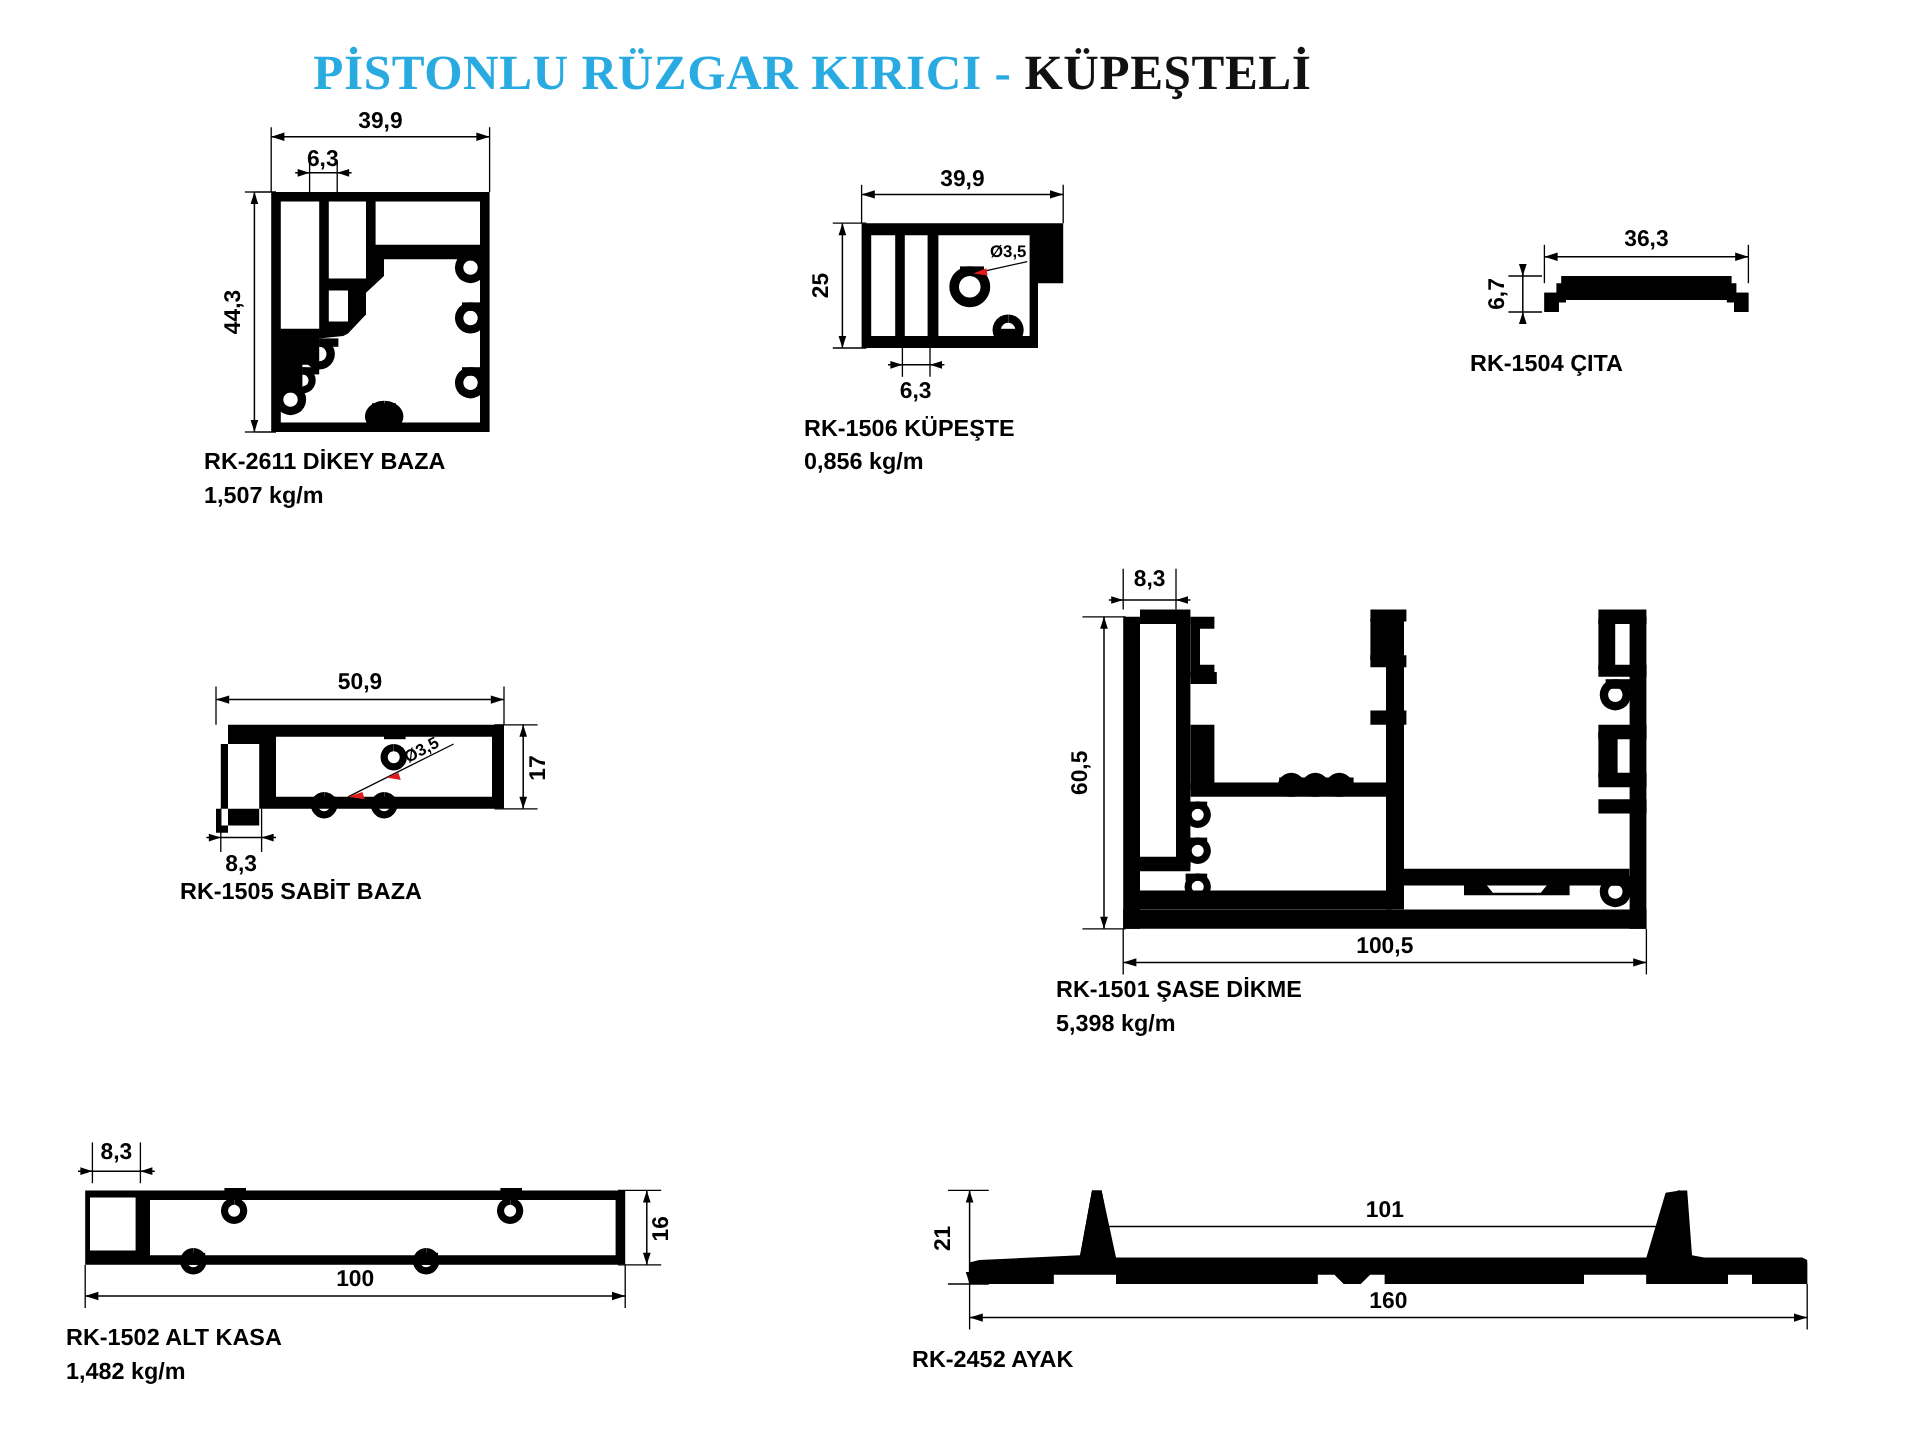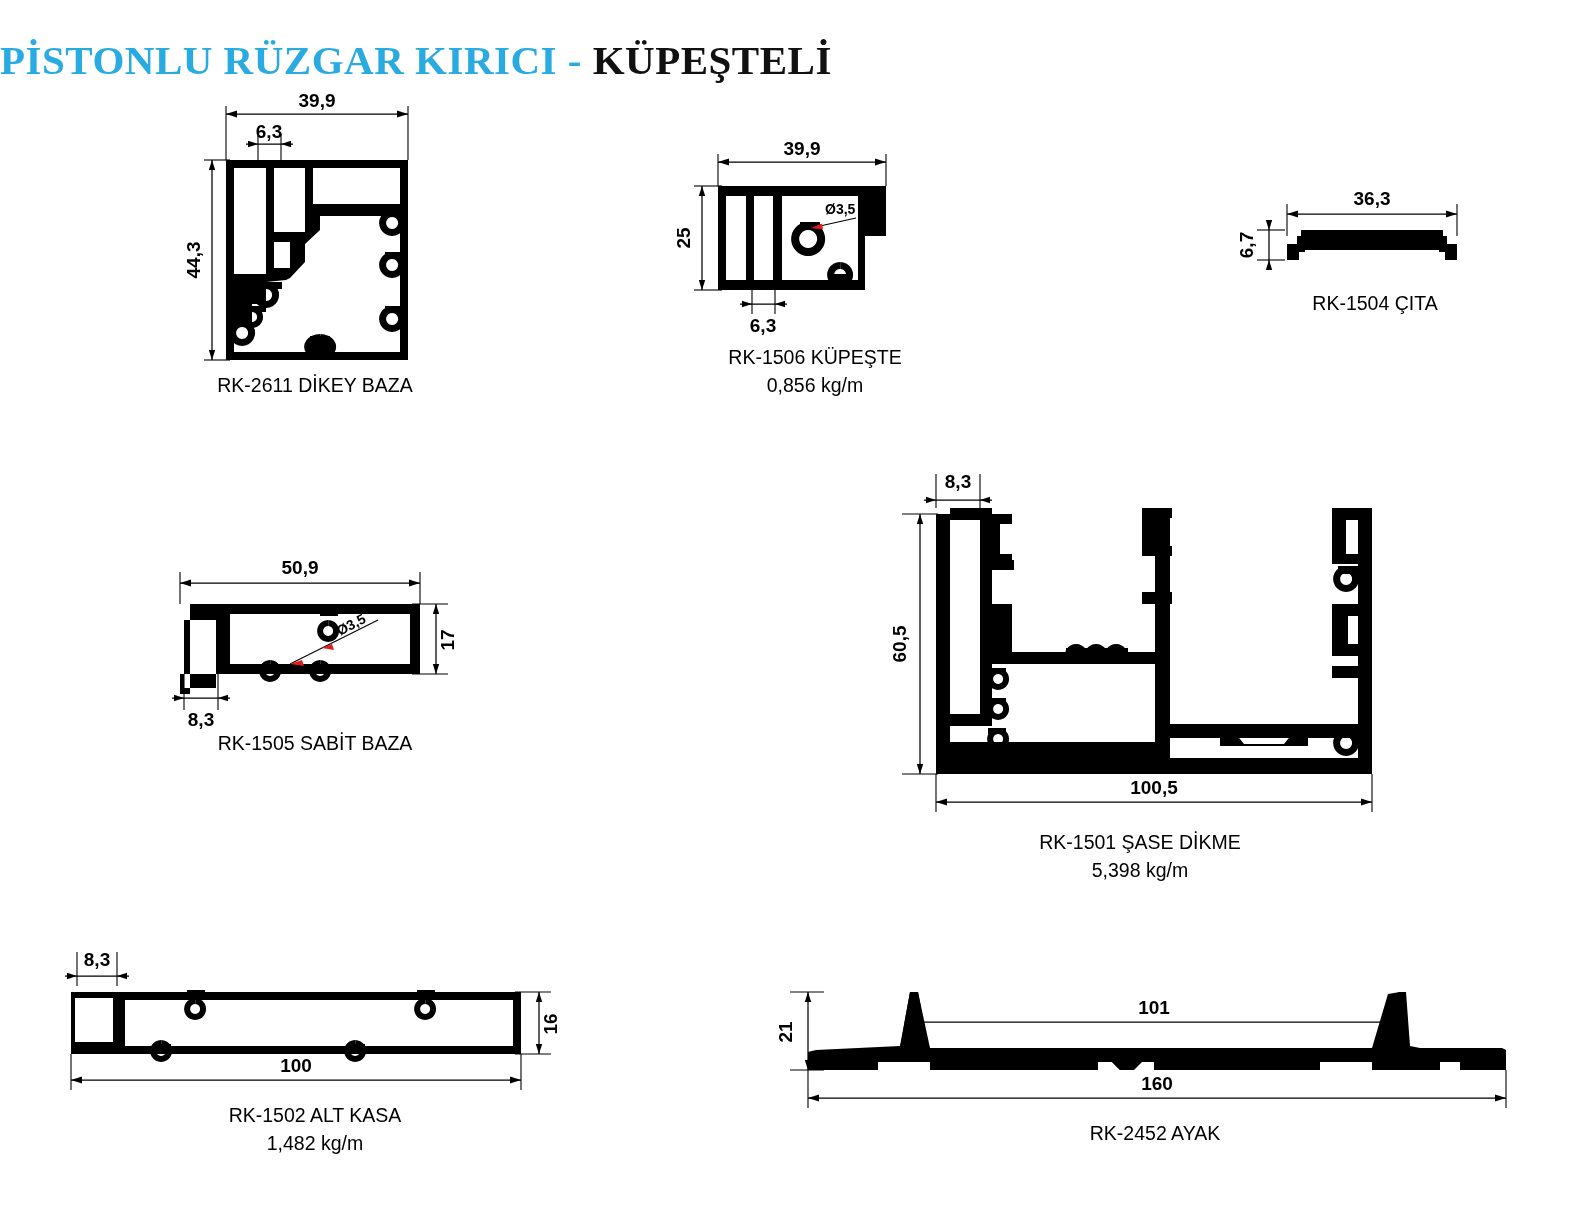--- a/index.html
+++ b/index.html
@@ -16,37 +16,37 @@
     width: 1590px;
     height: 1209px;
     background: #ffffff;
     overflow: hidden;
   }
   #title {
     position: absolute;
     left: 0;
     top: 36px;
     width: 1354px;
+    text-align: center;
     font-family: "Liberation Serif", serif;
     font-weight: bold;
     font-size: 41px;
     letter-spacing: 0.5px;
     white-space: nowrap;
   }
   #title .t-blue { color: #29ABE2; }
   #title .t-black { color: #111111; }
 
   .profile-block {
     position: absolute;
   }
   .caption {
     position: absolute;
-    text-align: center;
     font-family: "Liberation Sans", sans-serif;
-    font-weight: normal;
+    font-weight: bold;
     font-size: 19.5px;
     color: #000000;
     line-height: 1.42;
     white-space: nowrap;
     left: 0;
     width: 100%;
   }
   .caption .cap-line { display: block; }
   svg { display: block; overflow: visible; }
   .dimtxt {
@@ -131,20 +131,21 @@
         <path class="metal" d="M222,214 a13,13 0 1,0 0.2,0 l0,7 a6,6 0 1,1 -0.2,0 Z"></path>
         <path class="metal" d="M215,214 L232,214 L232,221 L215,221 Z"></path>
         <path class="metal" d="M72,228 a13,13 0 1,0 0.2,0 l0,7 a6,6 0 1,1 -0.2,0 Z"></path>
         <path class="metal" d="M62,228 L79,228 L79,235 L62,235 Z"></path>
         <path class="metal" d="M150,242 a16,13 0 1,0 0.3,0 l0,7 a9,6 0 1,1 -0.3,0 Z"></path>
         <path class="metal" d="M138,254 L164,254 L164,262 L138,262 Z"></path>
       </g>
     </svg>
     <div class="caption" style="top:280px;">
       <span class="cap-line">RK-2611 DİKEY BAZA</span>
+      <span class="cap-line">1,507 kg/m</span>
     </div>
   </div>
 
   <div class="profile-block" style="left:670px; top:140px; width:290px; height:280px;">
     <svg width="290" height="230" viewBox="0 0 290 230">
 
       <g>
         <path class="extline" d="M48,14 L48,46"></path>
         <path class="extline" d="M216,14 L216,46"></path>
         <path class="dimline" d="M48,22 L216,22"></path>
@@ -362,21 +363,21 @@
         <path class="metal" d="M452,148 L468,148 L468,186 L452,186 Z"></path>
         <path class="metal" d="M452,182 L492,182 L492,194 L452,194 Z"></path>
         <path class="metal" d="M452,204 L492,204 L492,216 L452,216 Z"></path>
         <path class="metal" d="M466,268 a13,13 0 1,0 0.2,0 l0,7 a6,6 0 1,1 -0.2,0 Z"></path>
         <path class="metal" d="M458,268 L480,268 L480,276 L458,276 Z"></path>
 
         <path class="metal" d="M290,262 L478,262 L478,276 L290,276 Z"></path>
         <path class="metal" d="M340,272 L356,272 L364,282 L404,282 L412,272 L428,272 L428,284 L340,284 Z"></path>
       </g>
     </svg>
-    <div class="caption" style="top:350px;margin-top:17px;">
+    <div class="caption" style="top:350px;">
       <span class="cap-line">RK-1501 ŞASE DİKME</span>
       <span class="cap-line">5,398 kg/m</span>
     </div>
   </div>
 
   <div class="profile-block" style="left:55px; top:940px; width:520px; height:230px;">
     <svg width="520" height="170" viewBox="0 0 520 170">
 
       <g>
         <path class="extline" d="M22,12 L22,46"></path>

